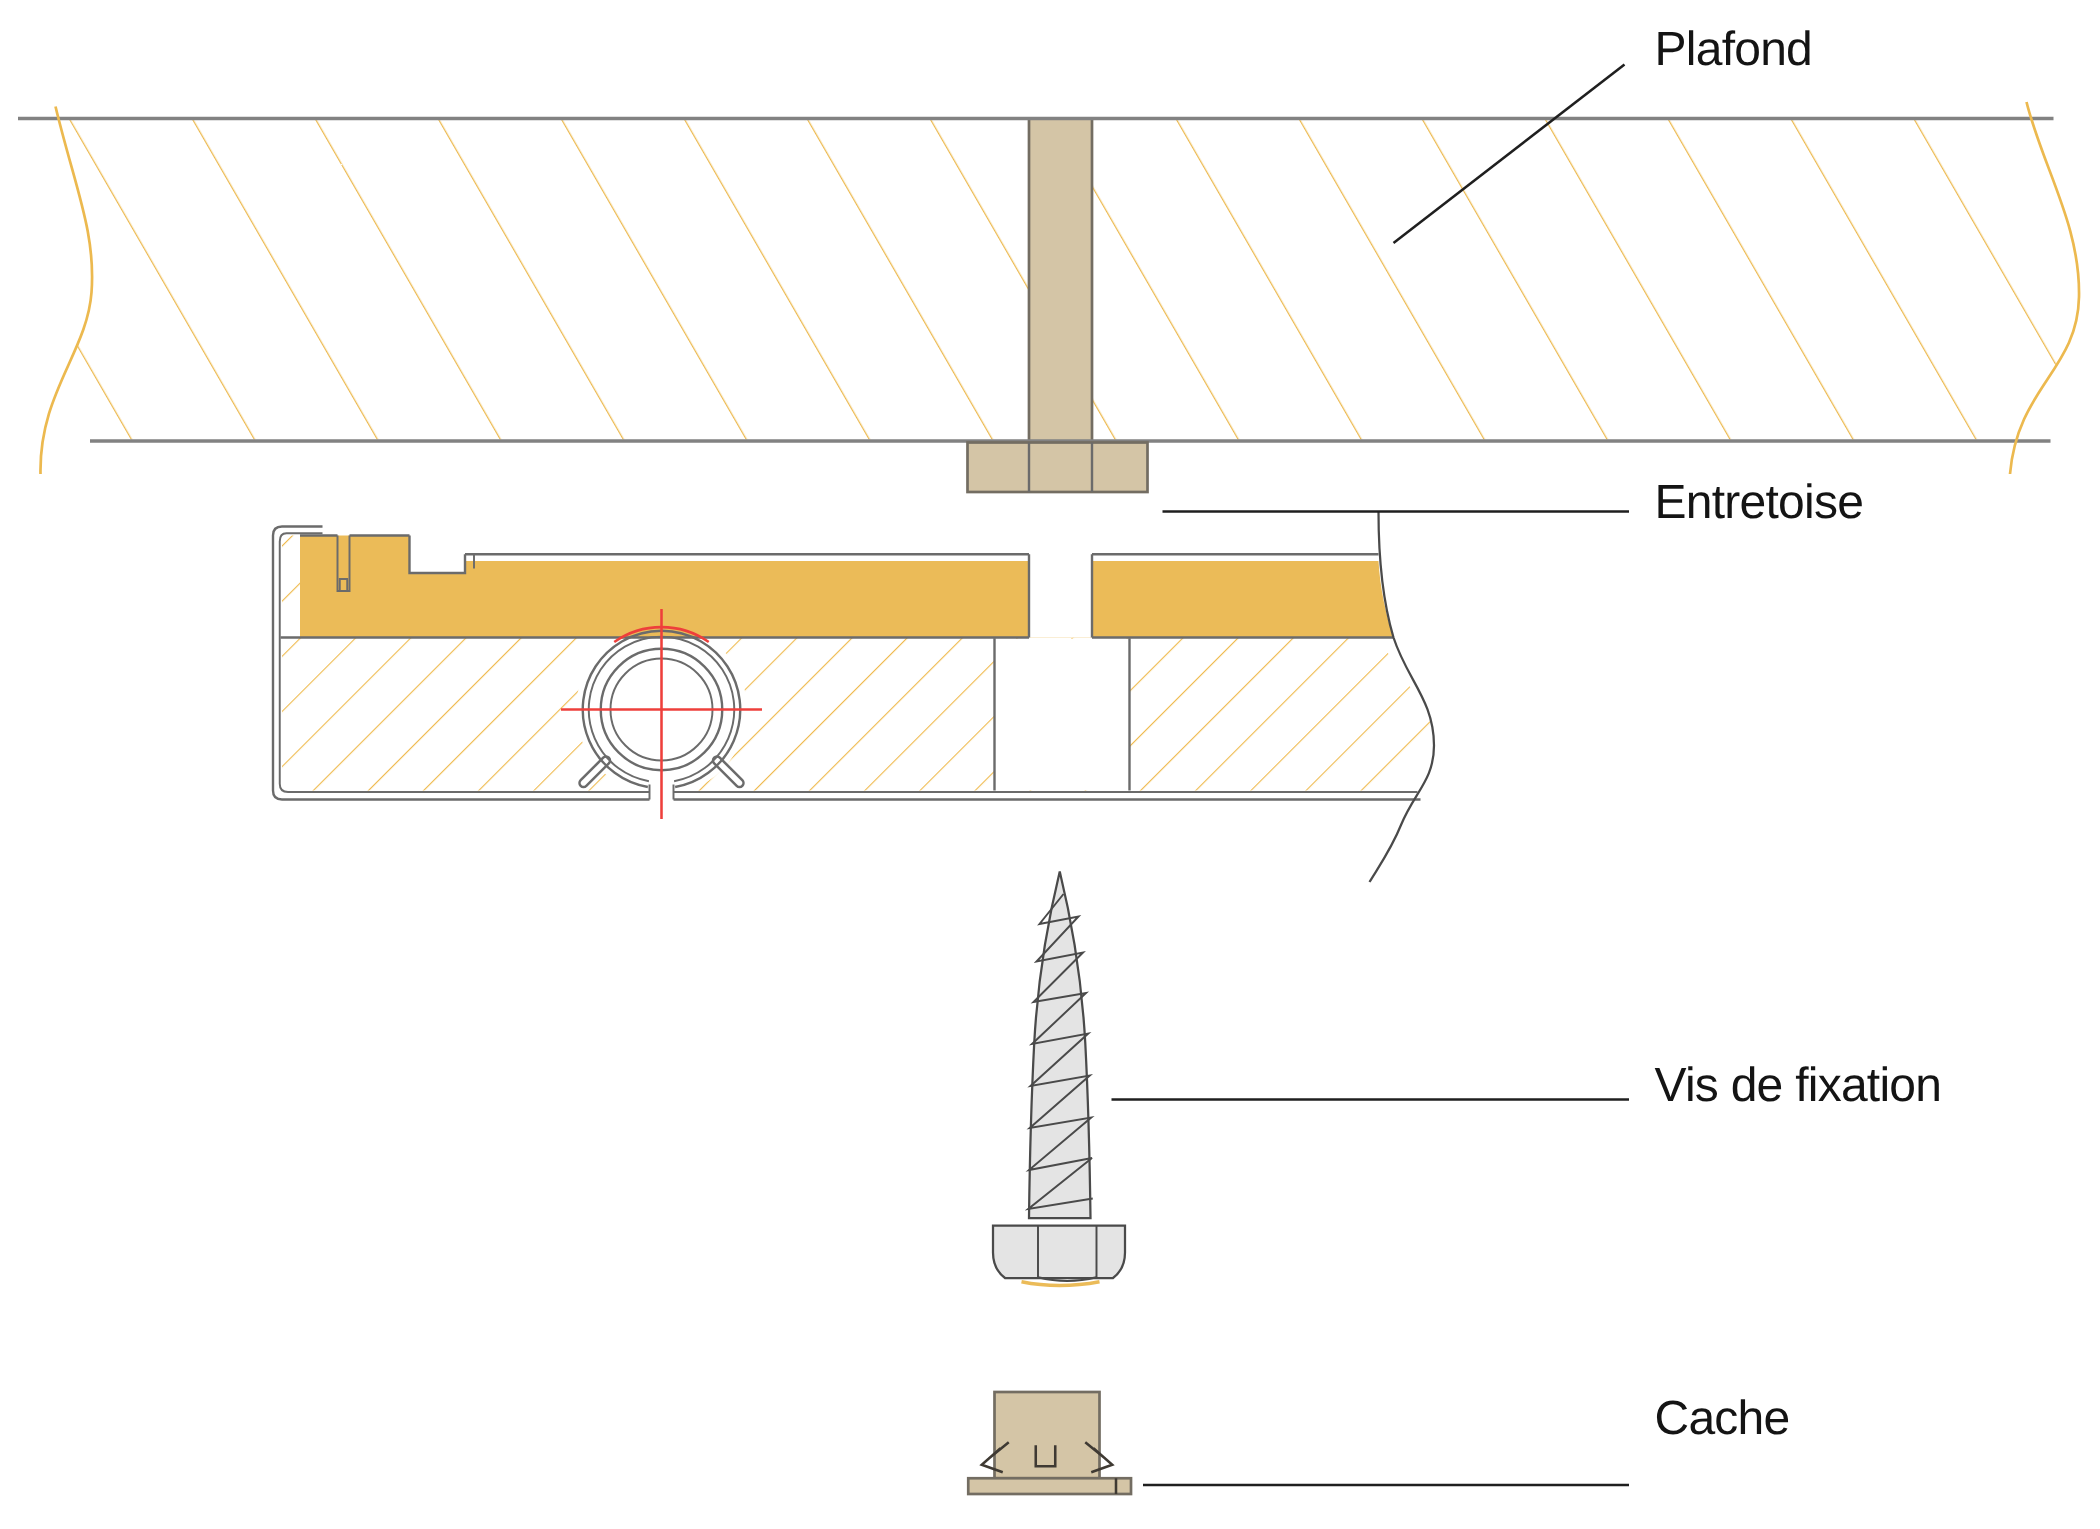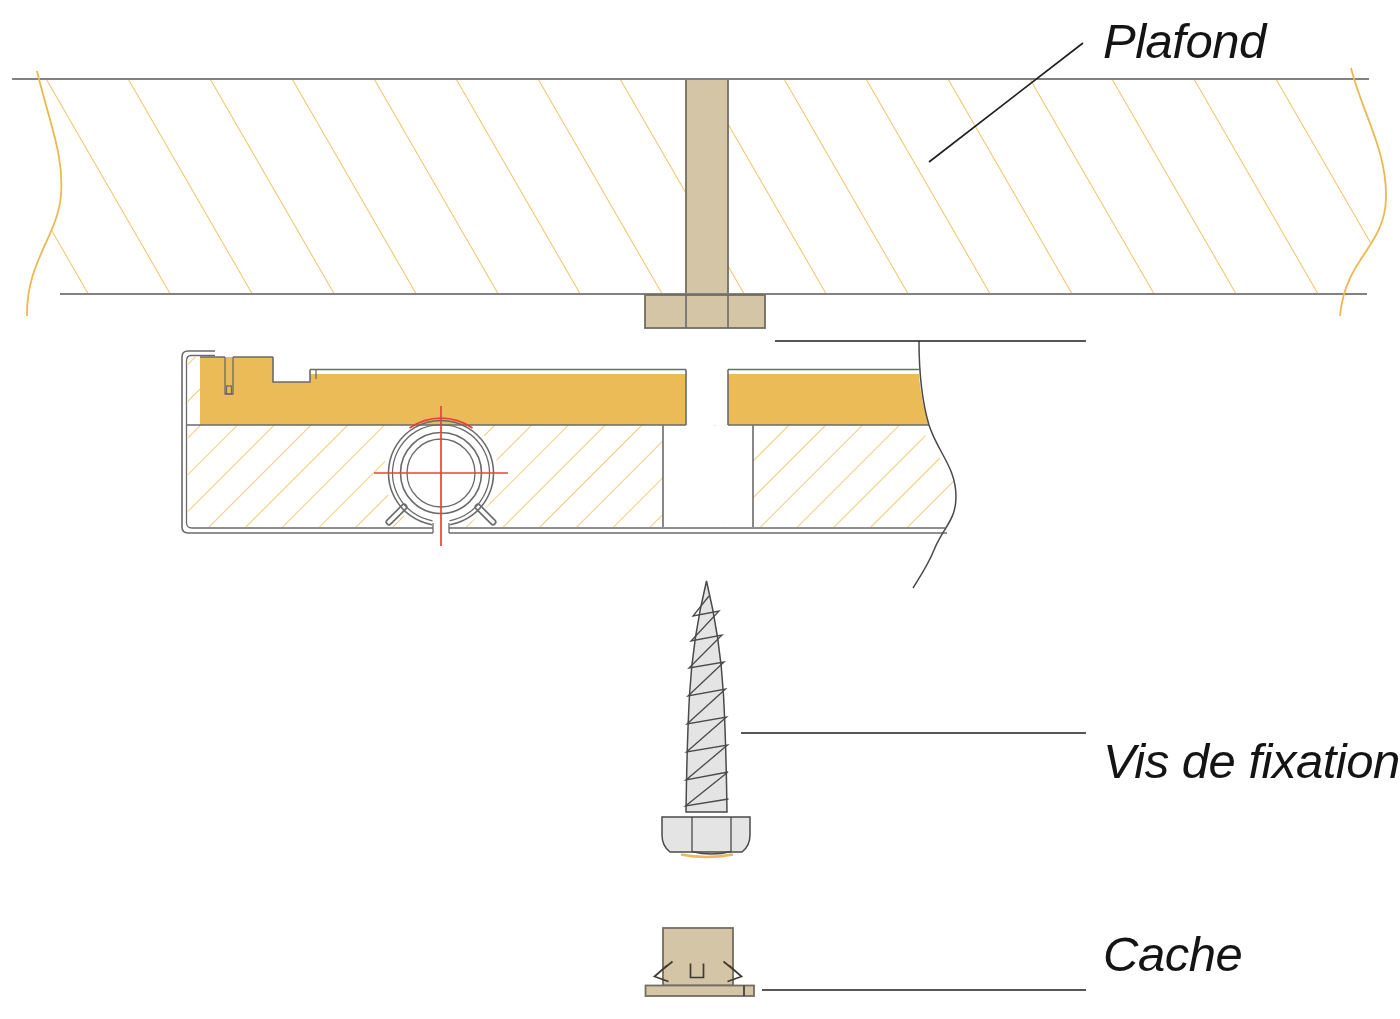--- a/index.html
+++ b/index.html
@@ -7,26 +7,25 @@
     position:relative;
     width:1400px;height:1019px;
     background:var(--bg,#ffffff);
     font-family:"Liberation Sans", sans-serif;
     overflow:hidden;
   }
   .stage svg{position:absolute;left:0;top:0;}
   .part-label{
     position:absolute;
     left:1103px;
-    font-size:49px;
+    font-size:32px;
     letter-spacing:-0.5px;
     color:var(--label,#141414);
     white-space:nowrap;
     line-height:1.1;
-    font-style:italic;
   }
   
   .hc{stroke:var(--hatch_ceiling,#ECB94F);stroke-width:1.7;}
   .hp{stroke:var(--hatch_profile,#EFBA4E);stroke-width:1.5;}
   .gline{stroke:var(--gray_line,#828282);stroke-width:2.2;fill:none;}
   .wave{stroke:var(--hatch_ceiling,#ECB94F);stroke-width:1.8;fill:none;}
   .tanfill{fill:var(--tan,#D4C5A6);stroke:var(--tan_stroke,#736D62);stroke-width:1.8;}
   .amberfill{fill:var(--amber,#EBBB58);stroke:none;}
   .outline{stroke:var(--outline,#6B6B6B);stroke-width:1.6;fill:none;}
   .outline-thin{stroke:var(--outline,#6B6B6B);stroke-width:1.3;fill:none;}
@@ -133,16 +132,17 @@
 
     <g>
       <path class="leader" d="M929,162 L1083,43"></path>
       <path class="leader" d="M775,341 H1086"></path>
       <path class="leader" d="M741,733 H1086"></path>
       <path class="leader" d="M762,990 H1086"></path>
     </g>
   </svg>
 
   <div class="part-label" style="top:15px">Plafond</div>
-  <div class="part-label" style="top:735px">Vis de fixation</div>
+  <div class="part-label" style="top:317px">Entretoise</div>
+  <div class="part-label" style="top:706px">Vis de fixation</div>
   <div class="part-label" style="top:928px">Cache</div>
 
 </div>
 
 </body></html>

